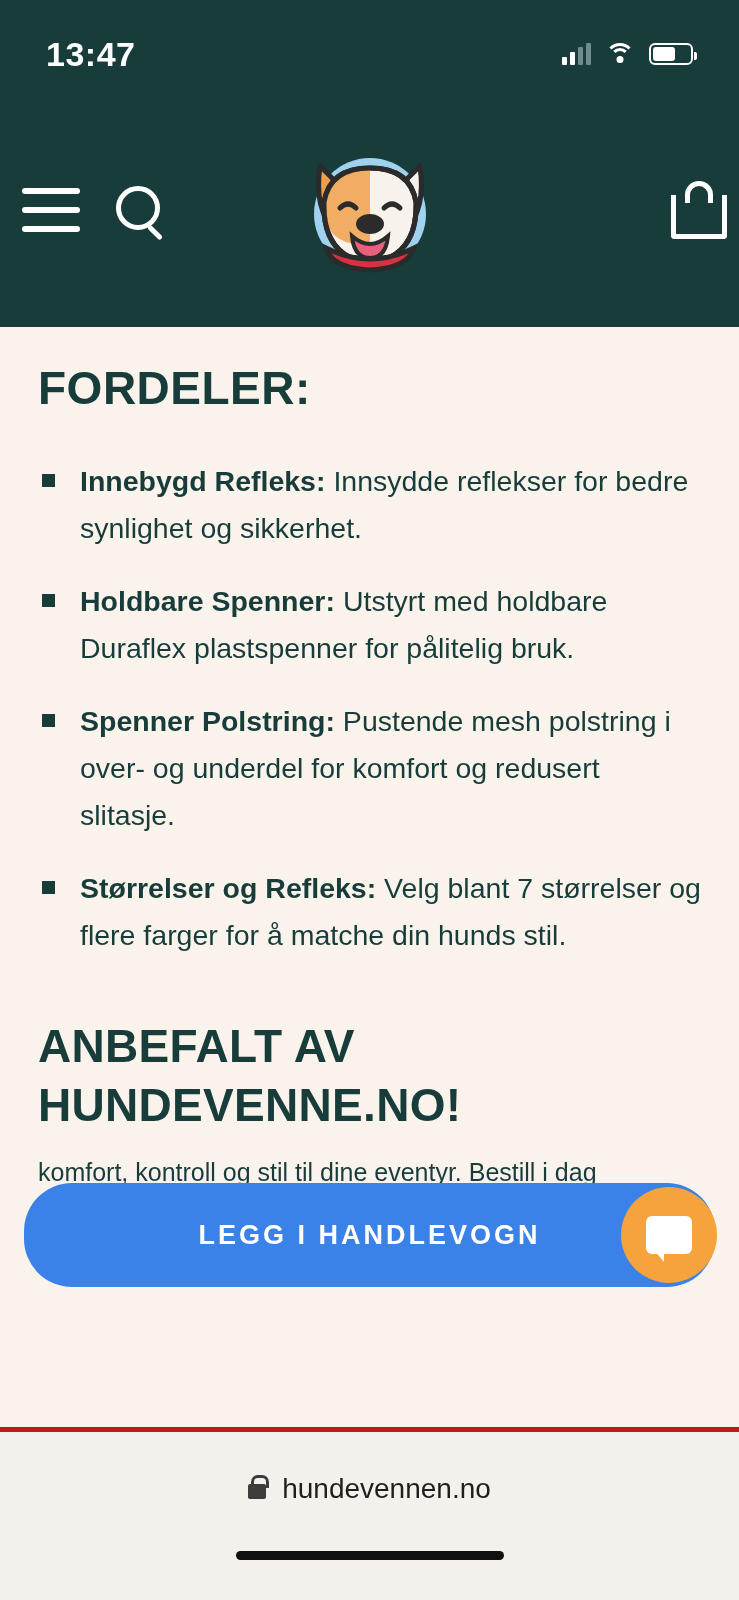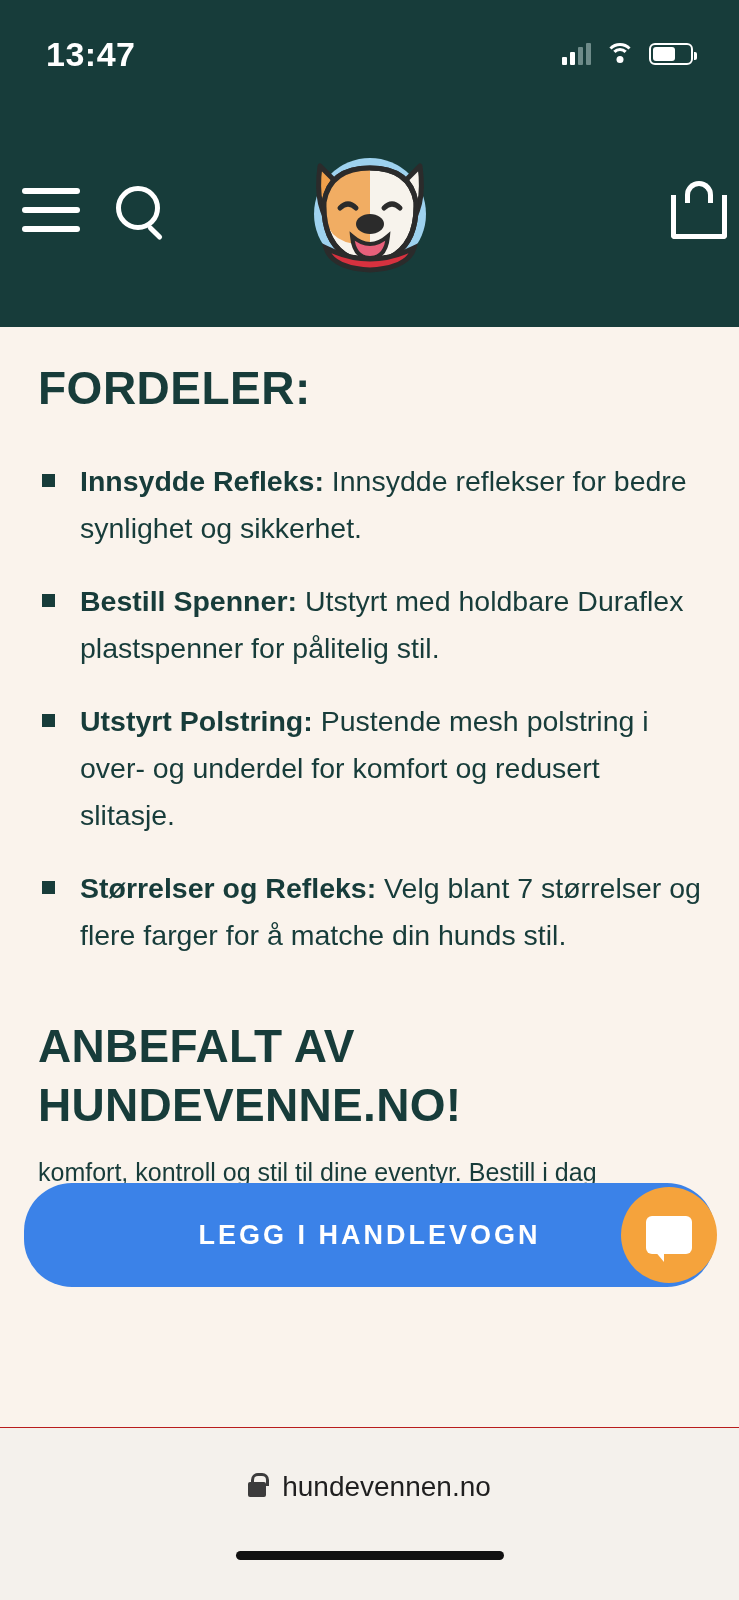--- a/index.html
+++ b/index.html
@@ -192,21 +192,21 @@
   .chat-bubble .msg::after {
     content: ""; position: absolute; left: 8px; bottom: -8px;
     width: 0; height: 0; border-left: 10px solid transparent;
     border-right: 0 solid transparent; border-top: 12px solid #ffffff;
   }
 
   
   .bottombar {
     height: 118px;
     background: #f4f1ec;
-    border-top: 1px solid #b91c1c;
+    border-top: 5px solid #b91c1c;
     display: flex;
     align-items: center;
     justify-content: center;
     gap: 16px;
     flex: 0 0 auto;
   }
   .lock {
     width: 18px; height: 15px; background: #3c3c3c; border-radius: 2px;
     position: relative; margin-top: 5px;
   }
@@ -275,27 +275,27 @@
       <div class="bag"></div>
       <div class="handle"></div>
     </div>
   </div>
 
   <div class="content">
     <h1 class="section-title">FORDELER:</h1>
 
     <ul class="benefits">
       <li>
-        <b>Innsydde Refleks:</b><span> Innsydde reflekser for bedre synlighet og sikkerhet.</span>
+        <b>Innebygd Refleks:</b><span> Innsydde reflekser for bedre synlighet og sikkerhet.</span>
       </li>
       <li>
-        <b>Bestill Spenner:</b><span> Utstyrt med holdbare Duraflex plastspenner for pålitelig stil.</span>
+        <b>Holdbare Spenner:</b><span> Utstyrt med holdbare Duraflex plastspenner for pålitelig bruk.</span>
       </li>
       <li>
-        <b>Utstyrt Polstring:</b><span> Pustende mesh polstring i over- og underdel for komfort og redusert slitasje.</span>
+        <b>Spenner Polstring:</b><span> Pustende mesh polstring i over- og underdel for komfort og redusert slitasje.</span>
       </li>
       <li>
         <b>Størrelser og Refleks:</b><span> Velg blant 7 størrelser og flere farger for å matche din hunds stil.</span>
       </li>
     </ul>
 
     <h2 class="section-title2">ANBEFALT AV HUNDEVENNE.NO!</h2>
     <p class="body-copy">komfort, kontroll og stil til dine eventyr. Bestill i dag</p>
 
     <div class="atc-wrap">

